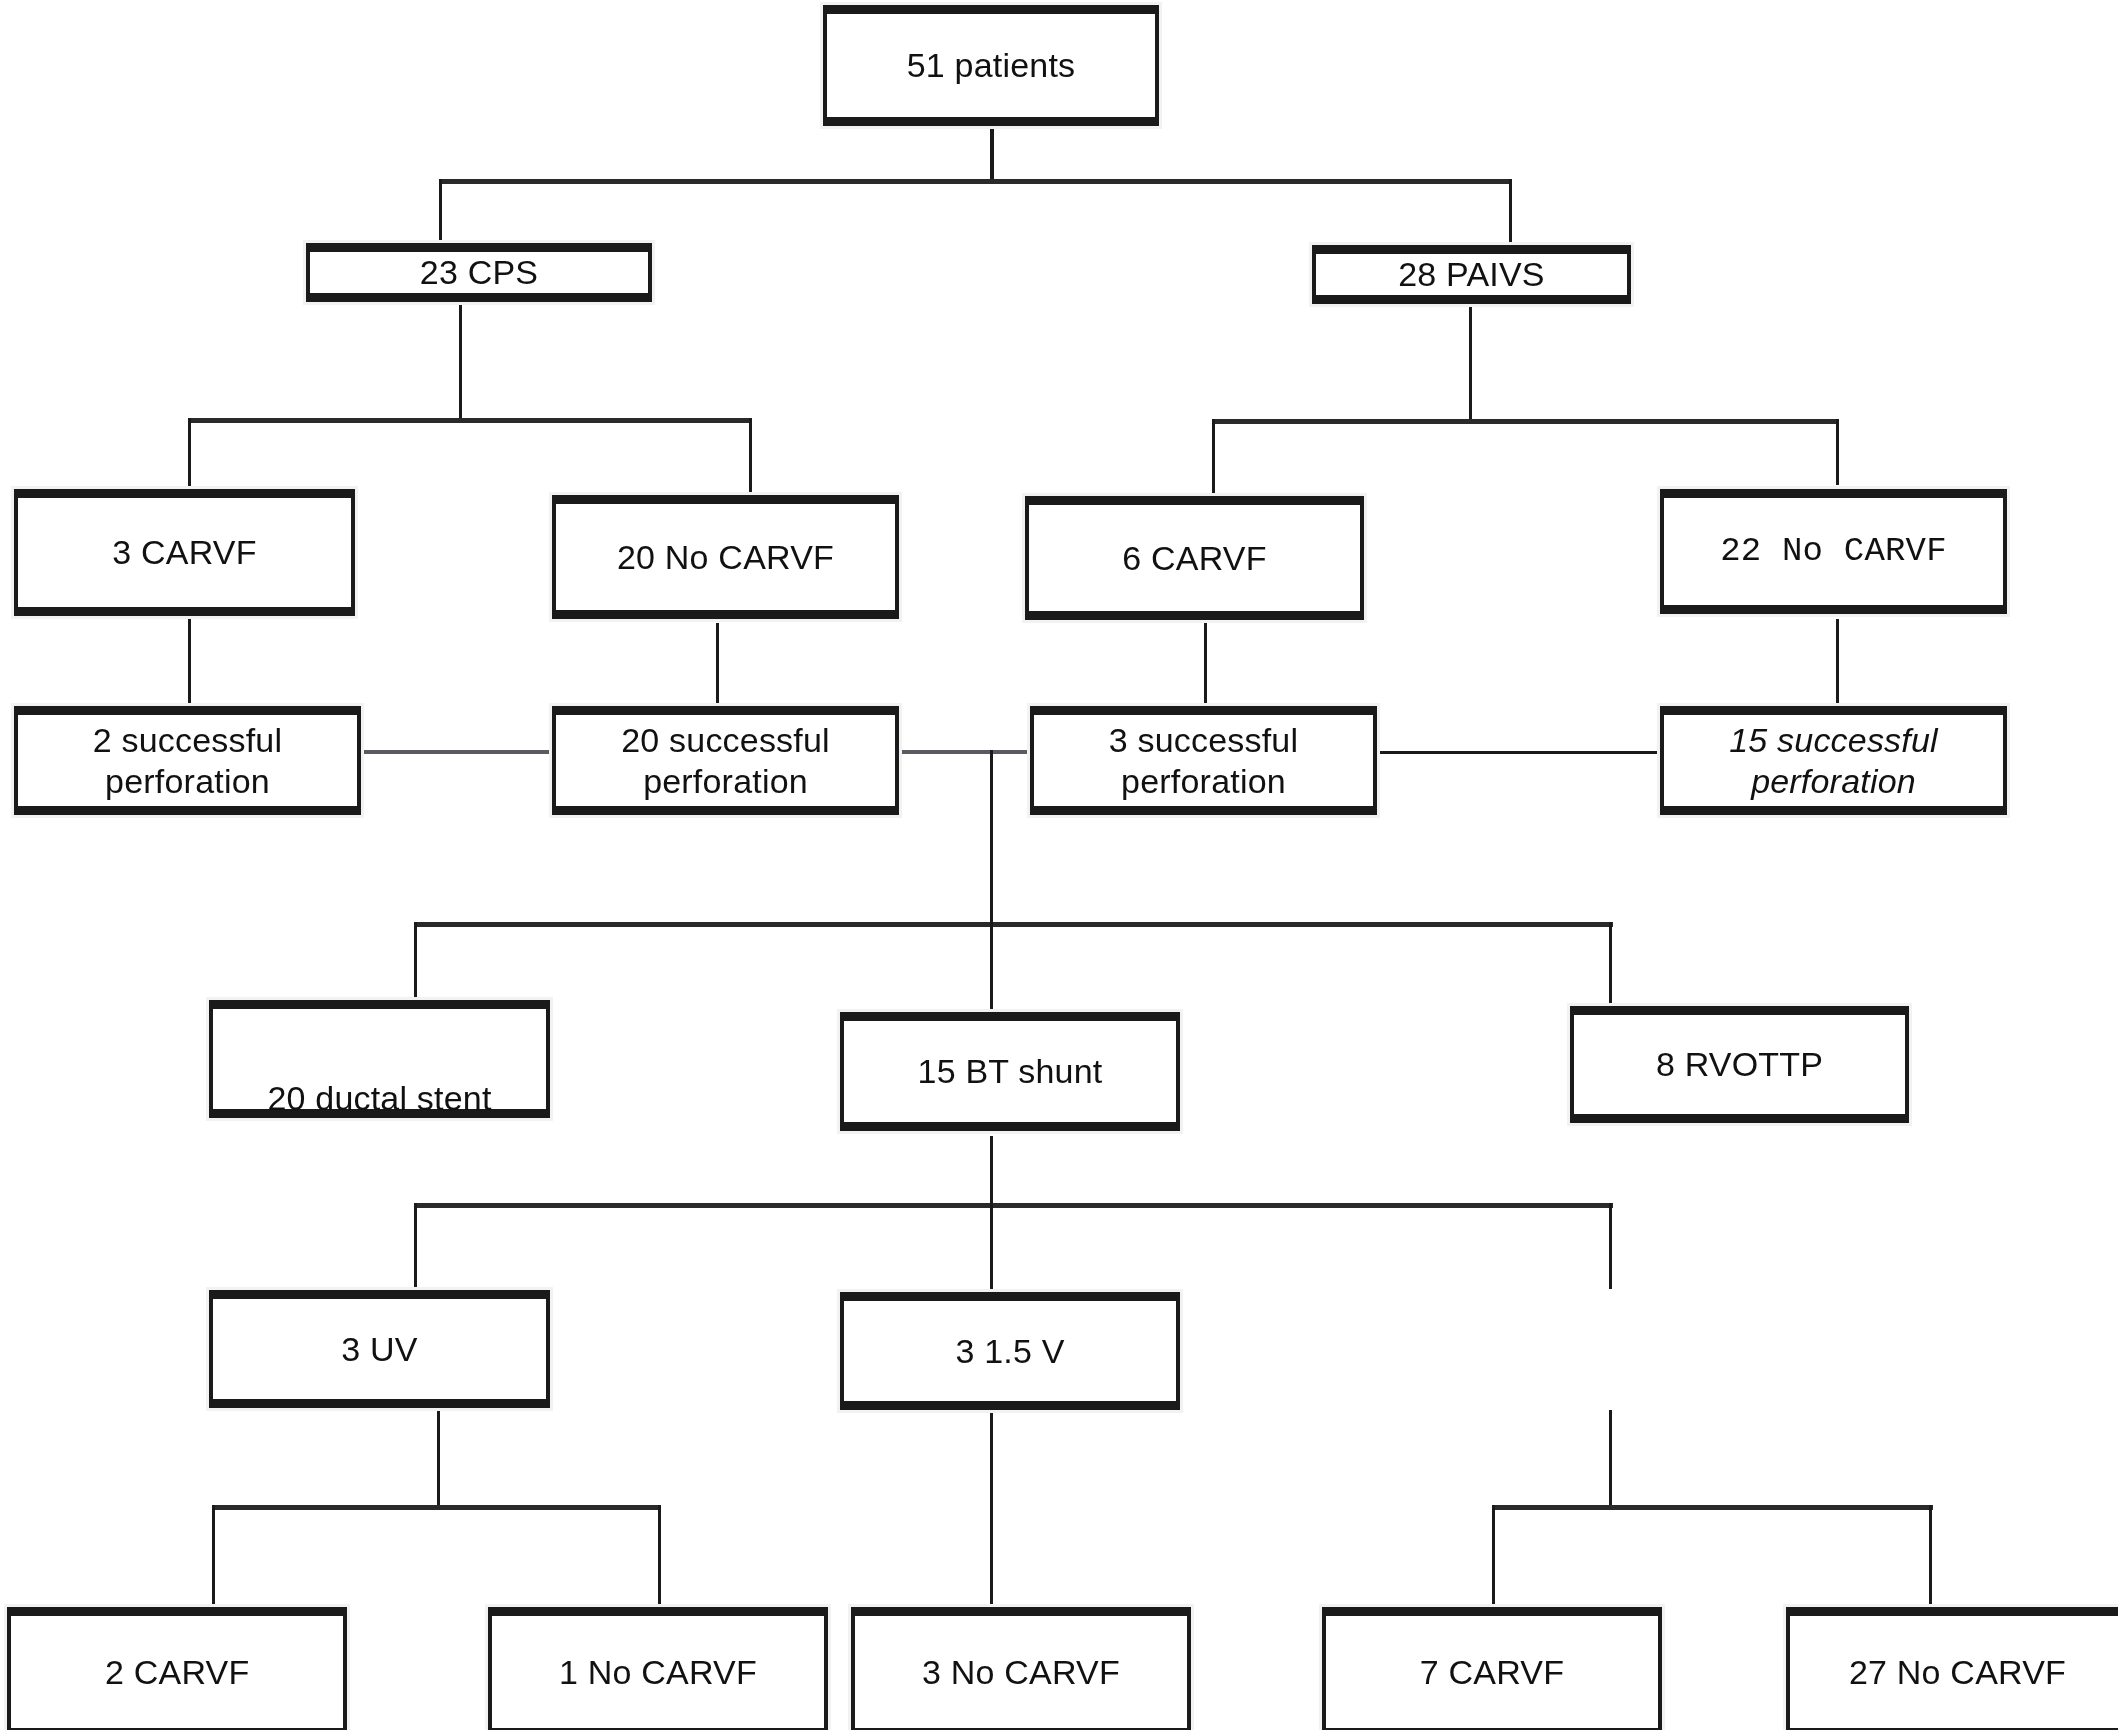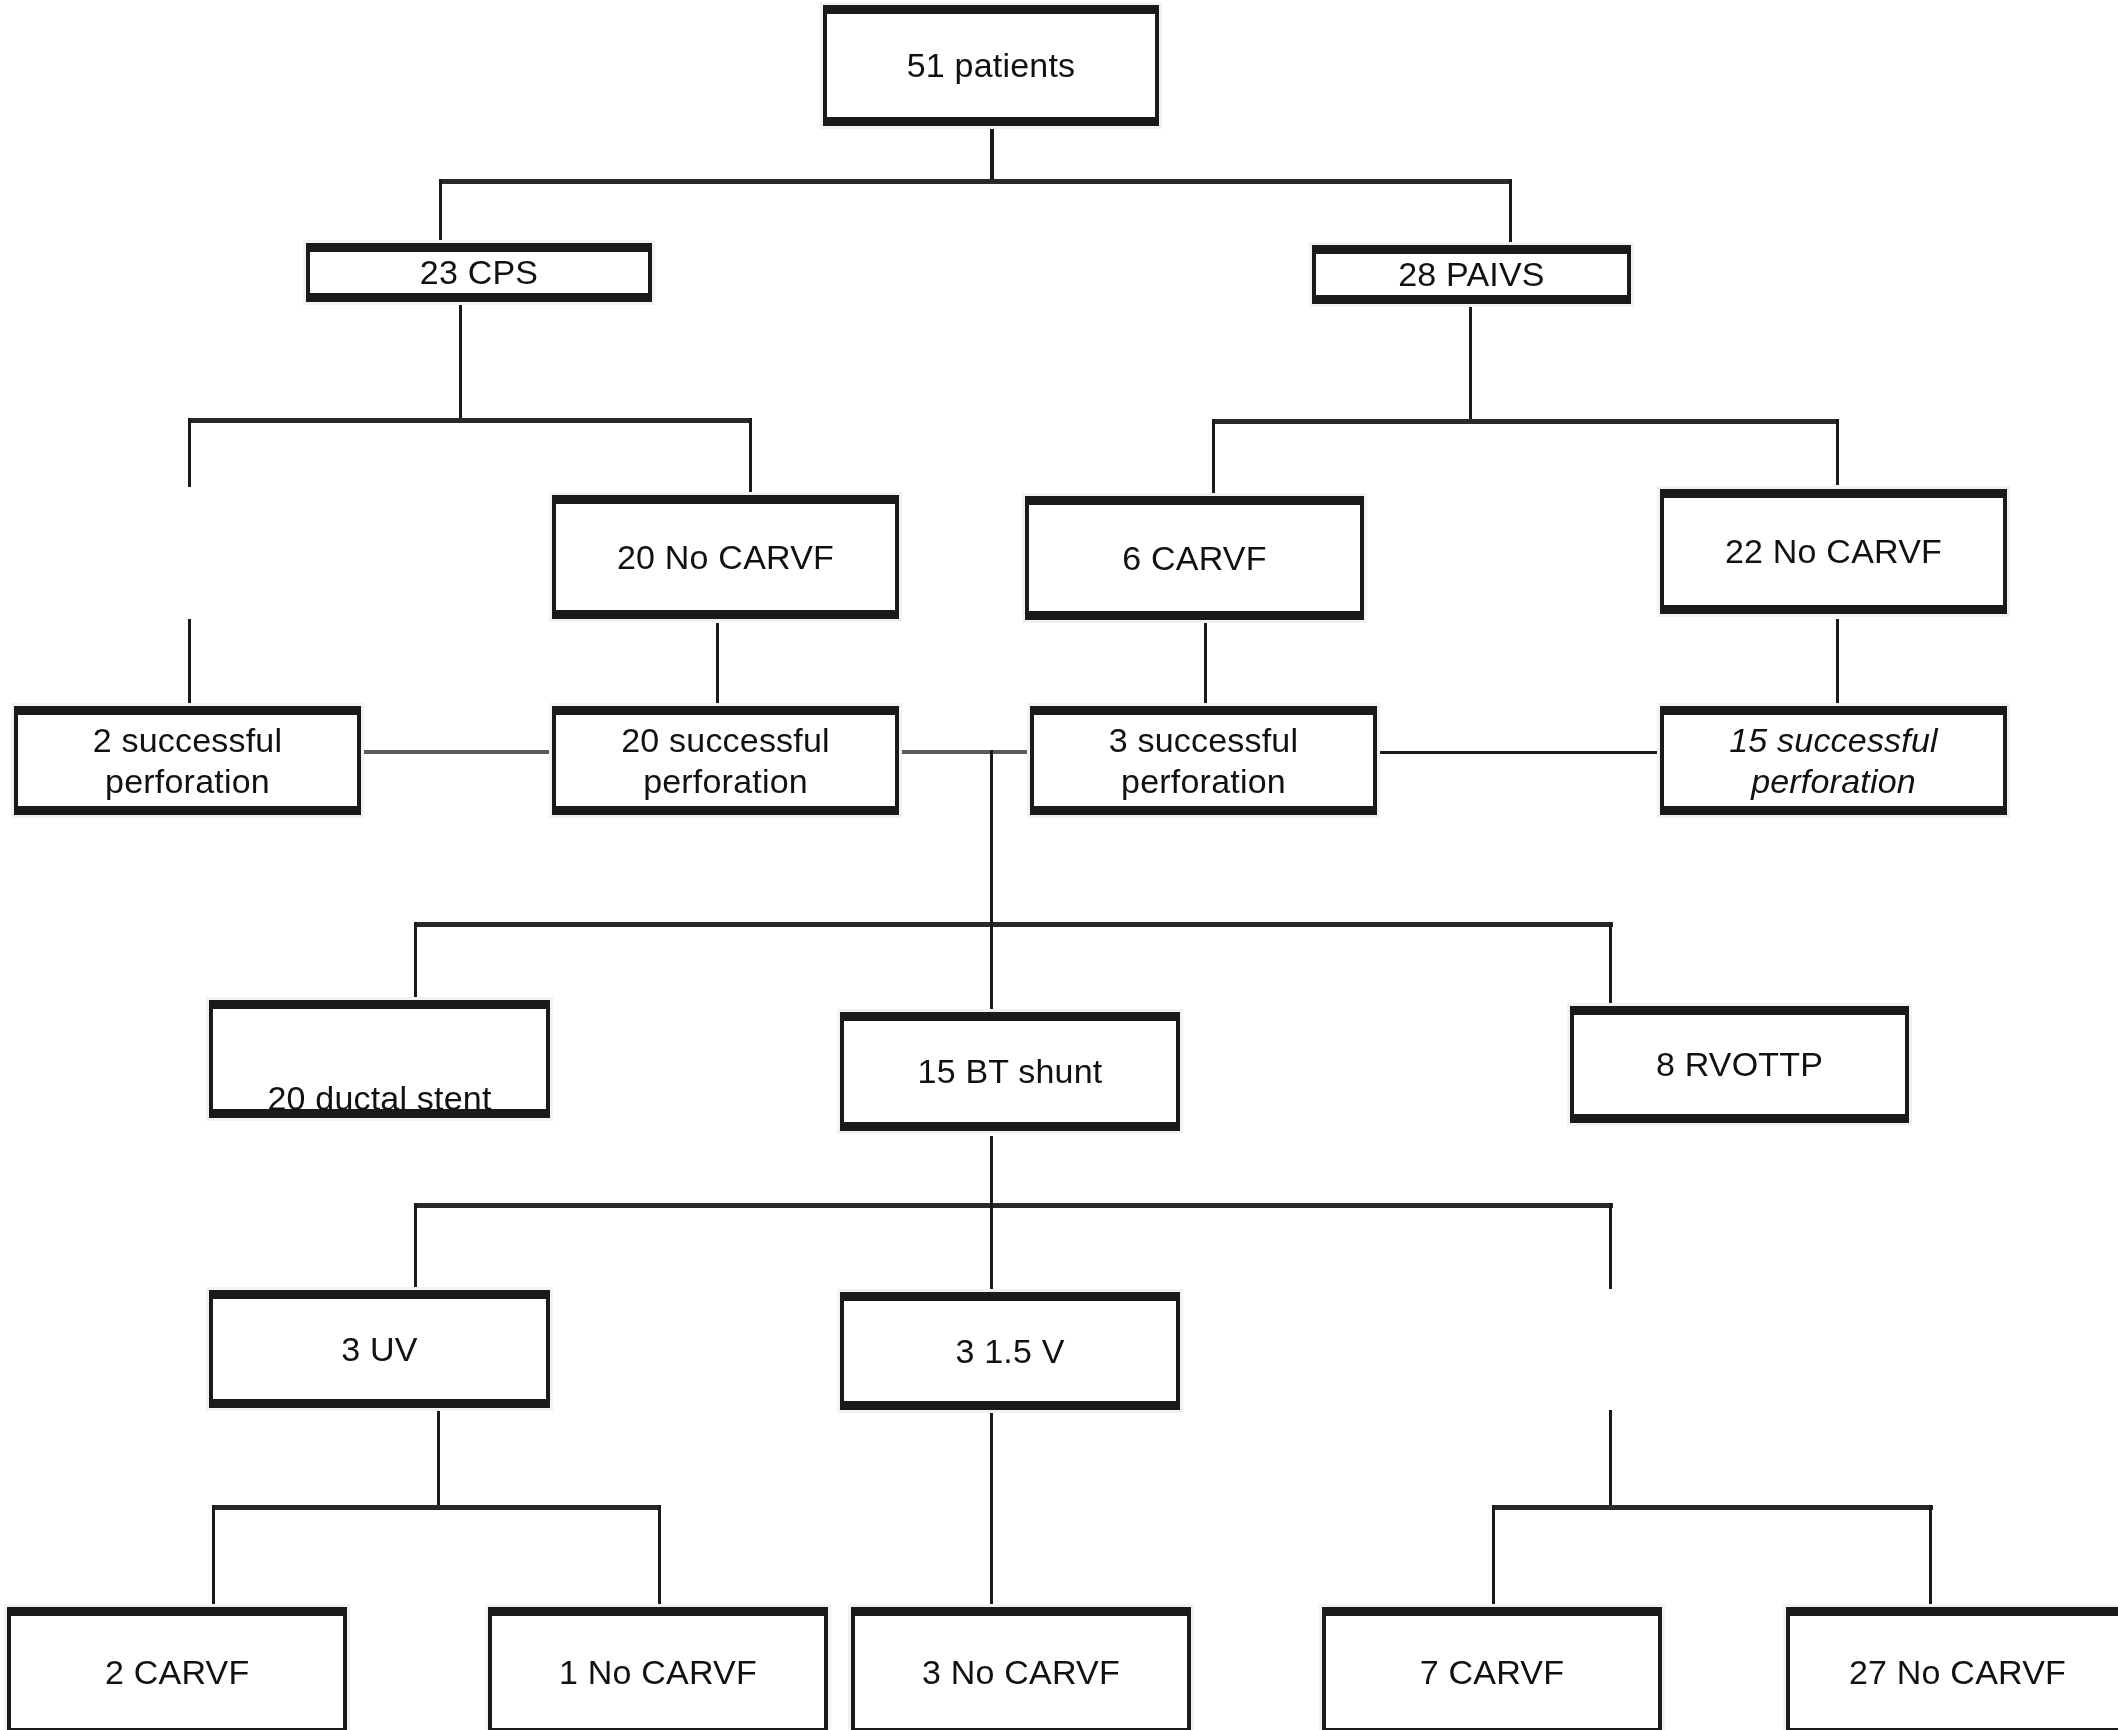--- a/index.html
+++ b/index.html
@@ -128,32 +128,36 @@
   <div class="node" style="left:303px; top:240px; width:352px; height:65px;">
     <div class="frame"></div>
     <div class="label">23 CPS</div>
   </div>
 
   <div class="node" style="left:1309px; top:242px; width:325px; height:65px;">
     <div class="frame"></div>
     <div class="label">28 PAIVS</div>
   </div>
 
+  <div class="node" style="left:11px; top:486px; width:347px; height:133px;">
+    <div class="frame"></div>
+    <div class="label">3 CARVF</div>
+  </div>
 
   <div class="node" style="left:549px; top:492px; width:353px; height:130px;">
     <div class="frame"></div>
     <div class="label">20 No CARVF</div>
   </div>
 
   <div class="node" style="left:1022px; top:493px; width:345px; height:130px;">
     <div class="frame"></div>
     <div class="label">6  CARVF</div>
   </div>
 
-  <div class="node" style="left:1657px; top:486px; width:353px; height:131px;">
+  <div class="node" style="left:1657px; top:486px; width:353px; height:131px;font-family:Liberation Mono, monospace;">
     <div class="frame"></div>
     <div class="label">22 No CARVF</div>
   </div>
 
   <div class="node" style="left:11px; top:703px; width:353px; height:115px;">
     <div class="frame"></div>
     <div class="label">2 successful
 perforation</div>
   </div>
 

